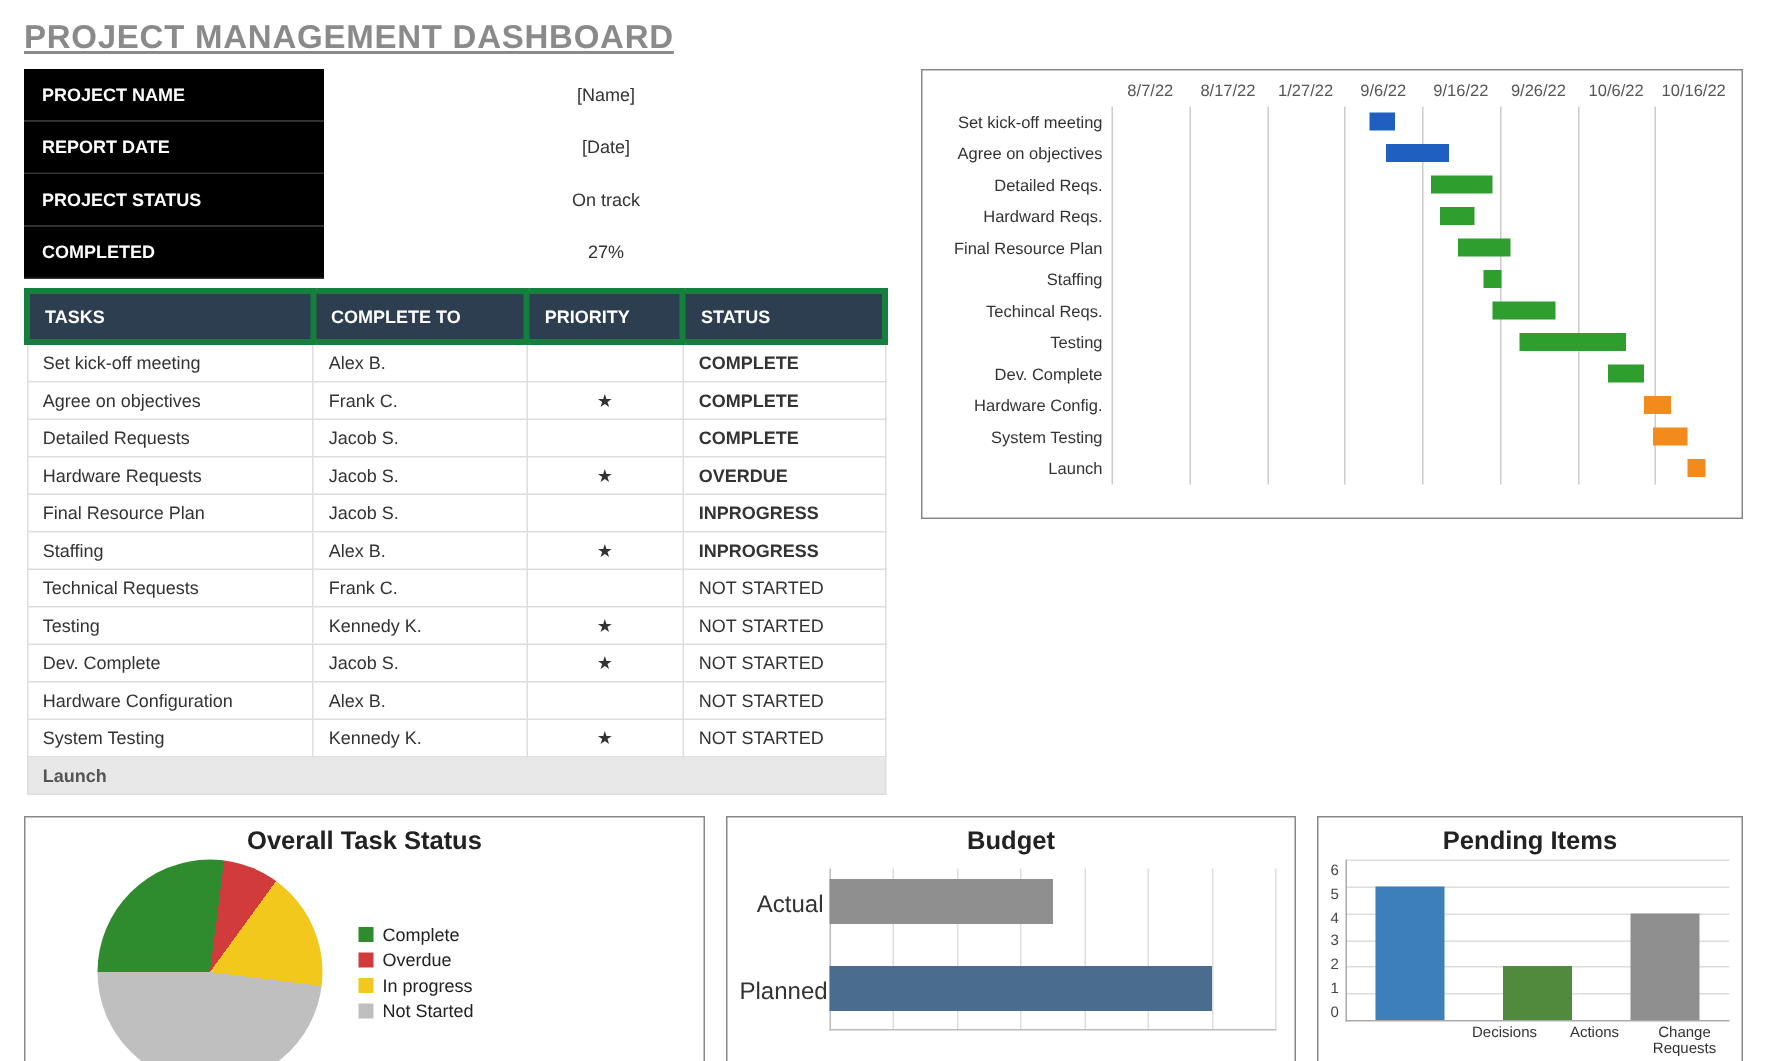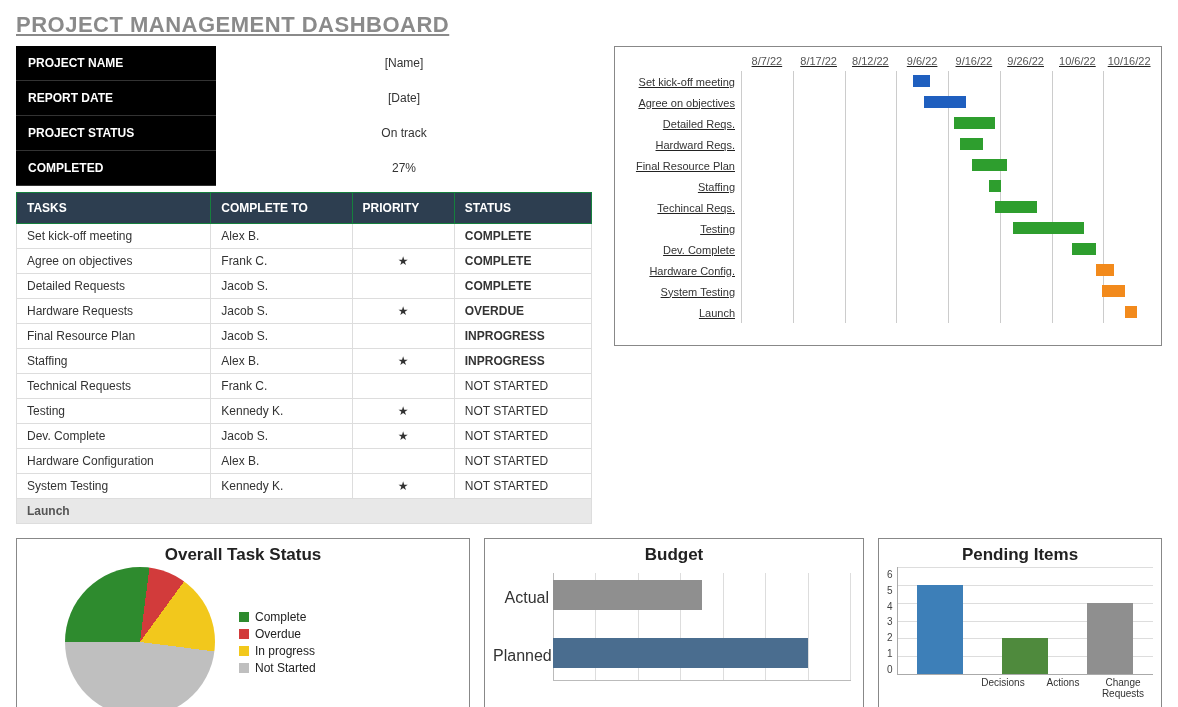--- a/index.html
+++ b/index.html
@@ -15,21 +15,21 @@
   .title {
     font-size: 22px;
     font-weight: bold;
     color: #8a8a8a;
     letter-spacing: .5px;
     margin-bottom: 8px;
     text-decoration: underline;
   }
   .top-row { display: flex; gap: 22px; }
   .left-col { width: 576px; }
-  .right-col { flex: 1; text-decoration: underline; }
+  .right-col { flex: 1; }
 
   .info-grid { display: grid; grid-template-columns: 200px 1fr; }
   .info-label {
     background: #000;
     color: #fff;
     font-weight: bold;
     padding: 10px 12px;
     border-bottom: 1px solid #333;
     font-size: 12px;
   }
@@ -41,21 +41,21 @@
   }
 
   table.tasks { width: 100%; border-collapse: collapse; margin-top: 6px; }
   table.tasks th {
     background: #2d3e50;
     color: #fff;
     font-weight: bold;
     text-align: left;
     padding: 8px 10px;
     font-size: 12px;
-    border: 1px solid #15803d;
+    border: 4px solid #15803d;
   }
   table.tasks td {
     border: 1px solid #ddd;
     padding: 5px 10px;
     font-size: 12px;
     color: #333;
   }
   table.tasks tr.footer td {
     background: #e8e8e8;
     font-weight: bold;
@@ -210,21 +210,21 @@
           </tr>
         </tbody>
     </table>
   </div>
   <div class="right-col">
     <div class="gantt-box">
       <div class="gantt-head" id="gantt-head">
           <div></div>
           <div>8/7/22</div>
           <div>8/17/22</div>
-          <div>8/12/22</div>
+          <div>1/27/22</div>
           <div>9/6/22</div>
           <div>9/16/22</div>
           <div>9/26/22</div>
           <div>10/6/22</div>
           <div>10/16/22</div>
         </div>
       <div class="gantt-body" id="gantt-body">
         <div class="gantt-grid">
             <div></div>
             <div></div>

